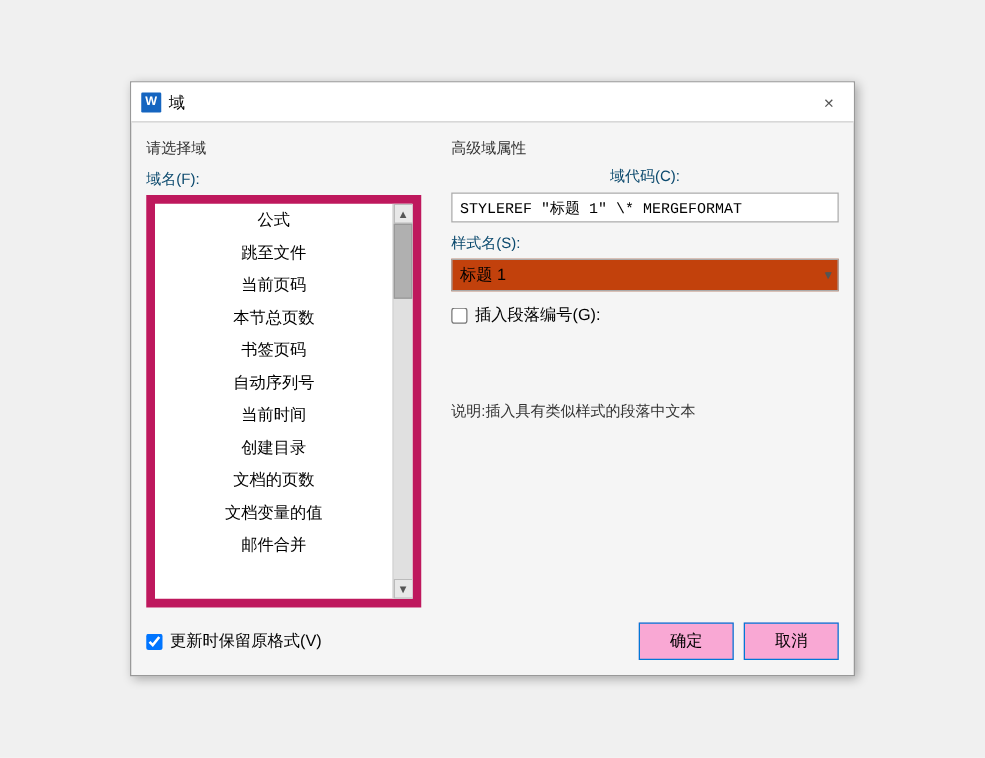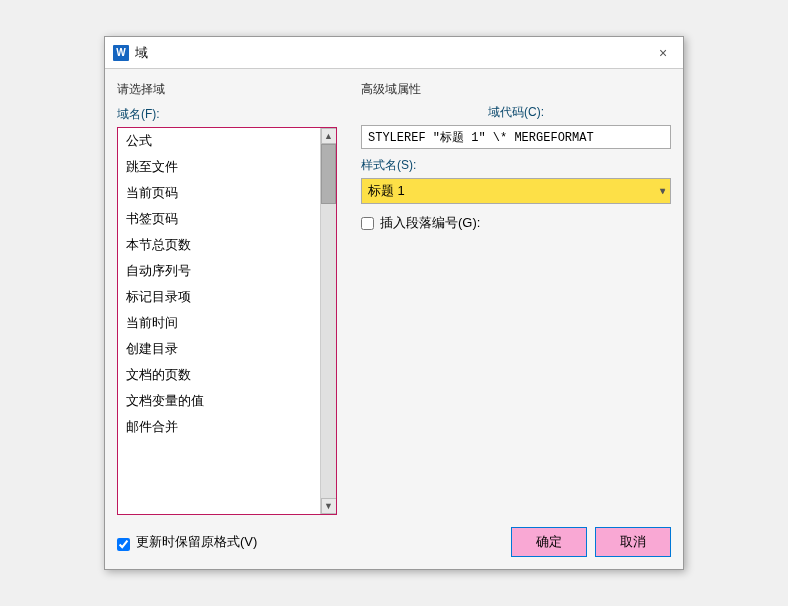--- a/index.html
+++ b/index.html
@@ -78,26 +78,27 @@
       color: #333;
       margin-bottom: 4px;
     }
     .field-label {
       font-size: 12px;
       color: #0c4a6e;
       margin-bottom: 4px;
       margin-top: 8px;
     }
     .list-container {
-      border: 1px solid #be185d;
+      border: 7px solid #be185d;
       background: #fff;
-      height: 388px;
+      height: 330px;
       overflow: hidden;
       display: flex;
       position: relative;
+      text-align: center;
     }
     .list-items {
       flex: 1;
       overflow-y: auto;
     }
     .list-item {
       padding: 4px 8px;
       cursor: pointer;
       color: #000;
       font-size: 13px;
@@ -158,21 +159,21 @@
       position: absolute;
       right: 4px;
       top: 50%;
       transform: translateY(-50%);
       font-size: 8px;
       pointer-events: none;
       color: #555;
     }
     .style-select-display {
       border: 1px solid #aaa;
-      background: #fde047;
+      background: #c2410c;
       padding: 3px 24px 3px 6px;
       font-size: 13px;
       cursor: pointer;
     }
     .checkbox-row {
       display: flex;
       align-items: center;
       gap: 6px;
       margin-top: 10px;
     }
@@ -223,24 +224,23 @@
 
     <div class="left-panel">
       <div class="section-label">请选择域</div>
       <div class="field-label">域名(F):</div>
       <div class="list-container">
         <div class="list-items">
 
         <div class="list-item">公式</div>
             <div class="list-item">跳至文件</div>
             <div class="list-item">当前页码</div>
+            <div class="list-item">本节总页数</div>
             <div class="list-item">书签页码</div>
-            <div class="list-item">本节总页数</div>
             <div class="list-item">自动序列号</div>
-            <div class="list-item">标记目录项</div>
             <div class="list-item">当前时间</div>
             <div class="list-item">创建目录</div>
             <div class="list-item">文档的页数</div>
             <div class="list-item">文档变量的值</div>
             <div class="list-item">邮件合并</div>
           </div>
         <div class="scrollbar-track">
           <div class="scroll-arrow">▲</div>
           <div class="scroll-thumb-area">
             <div class="scroll-thumb"></div>
@@ -260,26 +260,27 @@
       <div class="style-select-wrap">
         <div class="style-select-display">标题 1</div>
         <span style="position:absolute;right:4px;top:50%;transform:translateY(-50%);font-size:9px;pointer-events:none;color:#555;">▼</span>
       </div>
 
       <div class="checkbox-row">
         <input type="checkbox" style="">
         <span>插入段落编号(G):</span>
       </div>
 
+      <div class="desc-text">说明:插入具有类似样式的段落中文本</div>
     </div>
   </div>
 
   <div style="padding: 0 12px 12px 12px;">
     <div style="display:flex; align-items:center; justify-content:space-between;">
-      <div class="checkbox-row" style="margin-top:0;align-items:flex-end;">
+      <div class="checkbox-row" style="margin-top:0;">
         <input type="checkbox" checked="" style="">
         <span>更新时保留原格式(V)</span>
       </div>
       <div class="footer-buttons">
         <button class="btn btn-primary">确定</button>
         <button class="btn">取消</button>
       </div>
     </div>
   </div>
 </div>

